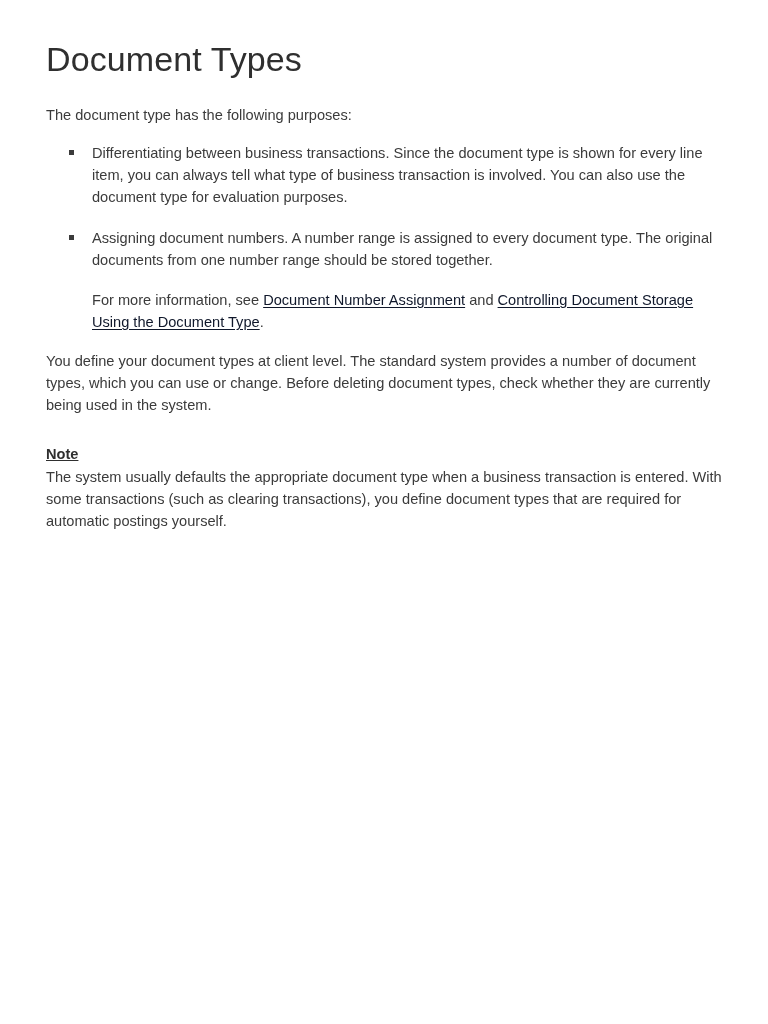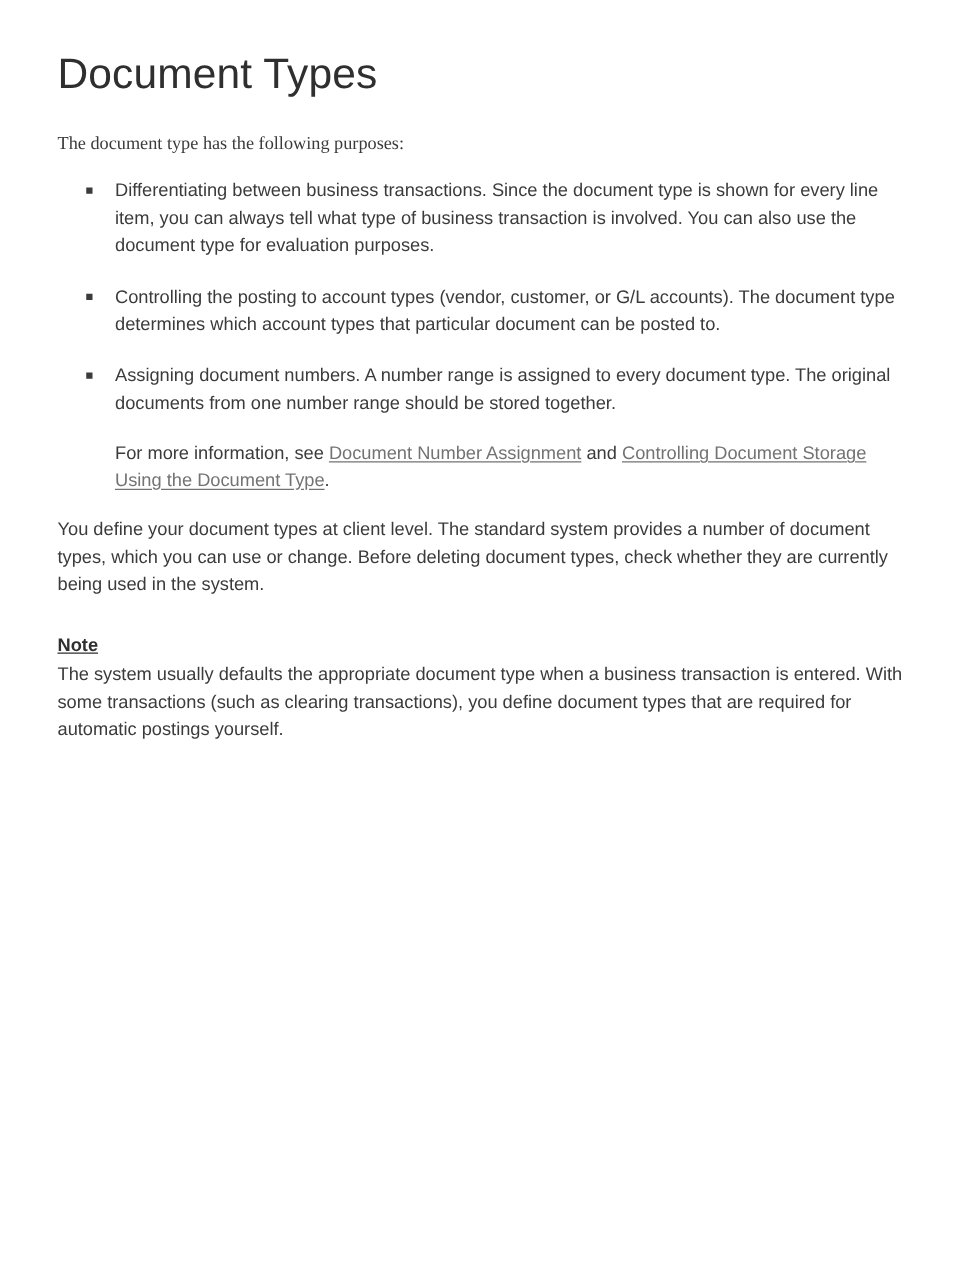--- a/index.html
+++ b/index.html
@@ -43,21 +43,20 @@
 
   p.body-para {
     font-size: 14.6px;
     line-height: 22px;
     margin: 0 0 18px 0;
     color: #3b3b3b;
   }
 
   p.body-para.tight {
     margin-bottom: 16px;
-    font-family: Liberation Serif, serif;
   }
 
   ul.purpose-list {
     list-style: none;
     margin: 0 0 0 0;
     padding: 0;
   }
 
   ul.purpose-list > li {
     position: relative;
@@ -80,21 +79,21 @@
     background: #3b3b3b;
   }
 
   .sub-para {
     margin: 18px 0 0 0;
     font-size: 14.6px;
     line-height: 22px;
   }
 
   a.doc-link {
-    color: #737373;
+    color: #0f172a;
     text-decoration: underline;
     text-underline-offset: 2px;
   }
 
   .note-head {
     font-size: 14.6px;
     line-height: 20px;
     font-weight: bold;
     color: #2f2f2f;
     margin: 0 0 2px 0;
@@ -123,21 +122,20 @@
 
     <ul class="purpose-list">
 
       <li>
         <span class="sq-bullet"></span>
         <span>Differentiating between business transactions. Since the document type is shown for every line item, you can always tell what type of business transaction is involved. You can also use the document type for evaluation purposes.</span>
       </li>
 
       <li>
         <span class="sq-bullet"></span>
-        <span>Controlling the posting to account types (vendor, customer, or G/L accounts). The document type determines which account types that particular document can be posted to.</span>
       </li>
 
       <li>
         <span class="sq-bullet"></span>
         <span>Assigning document numbers. A number range is assigned to every document type. The original documents from one number range should be stored together.</span>
         <p class="sub-para">
           <span>For more information, see </span><a class="doc-link" href="#">Document Number Assignment</a><span> and </span><a class="doc-link" href="#">Controlling Document Storage Using the Document Type</a><span>.</span>
         </p>
       </li>
 

